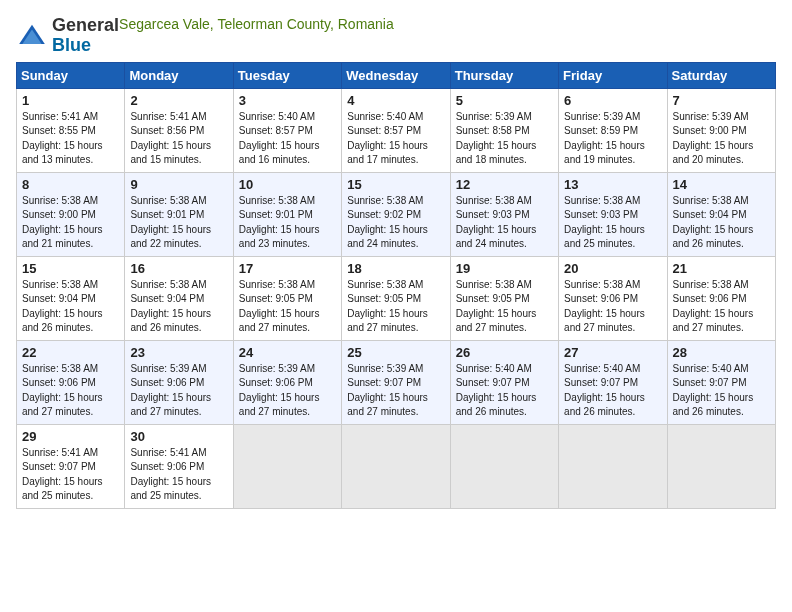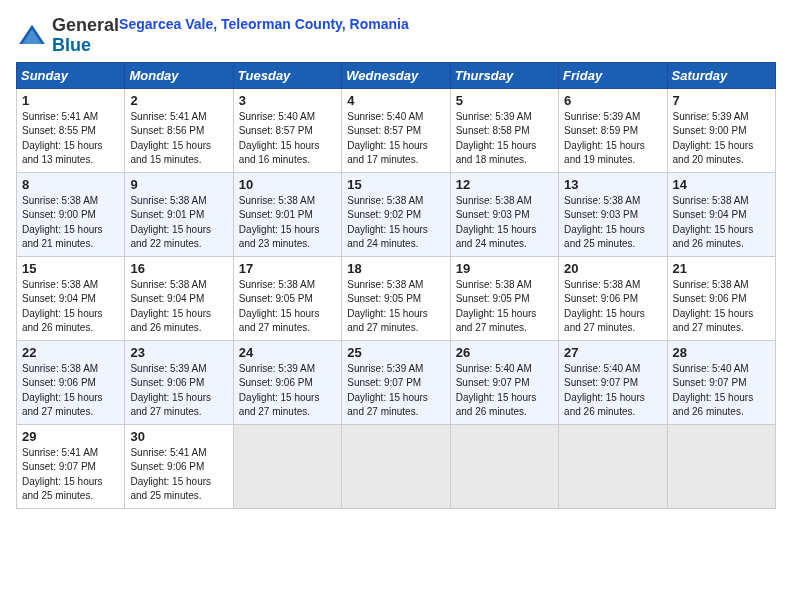--- a/index.html
+++ b/index.html
@@ -35,37 +35,35 @@
     .title-block {
       text-align: right;
     }
     .month-title {
       font-size: 32px;
       font-weight: bold;
       color: #222;
     }
     .location {
       font-size: 14px;
-      color: #1d4ed8;
-      font-weight: bold;
+      color: #4d7c0f;
     }
     .calendar {
       width: 100%;
       border-collapse: collapse;
       border: 1px solid #ccc;
     }
     .calendar th {
       background: #1a5fb4;
       color: #fff;
       font-size: 13px;
       font-weight: bold;
       padding: 5px 4px;
       text-align: left;
       border: 1px solid #1a4fa0;
-      font-style: italic;
     }
     .calendar td {
       vertical-align: top;
       border: 1px solid #ccc;
       padding: 4px 5px;
       width: 108px;
       min-height: 80px;
       background: #fff;
       font-size: 10.5px;
       color: #222;

